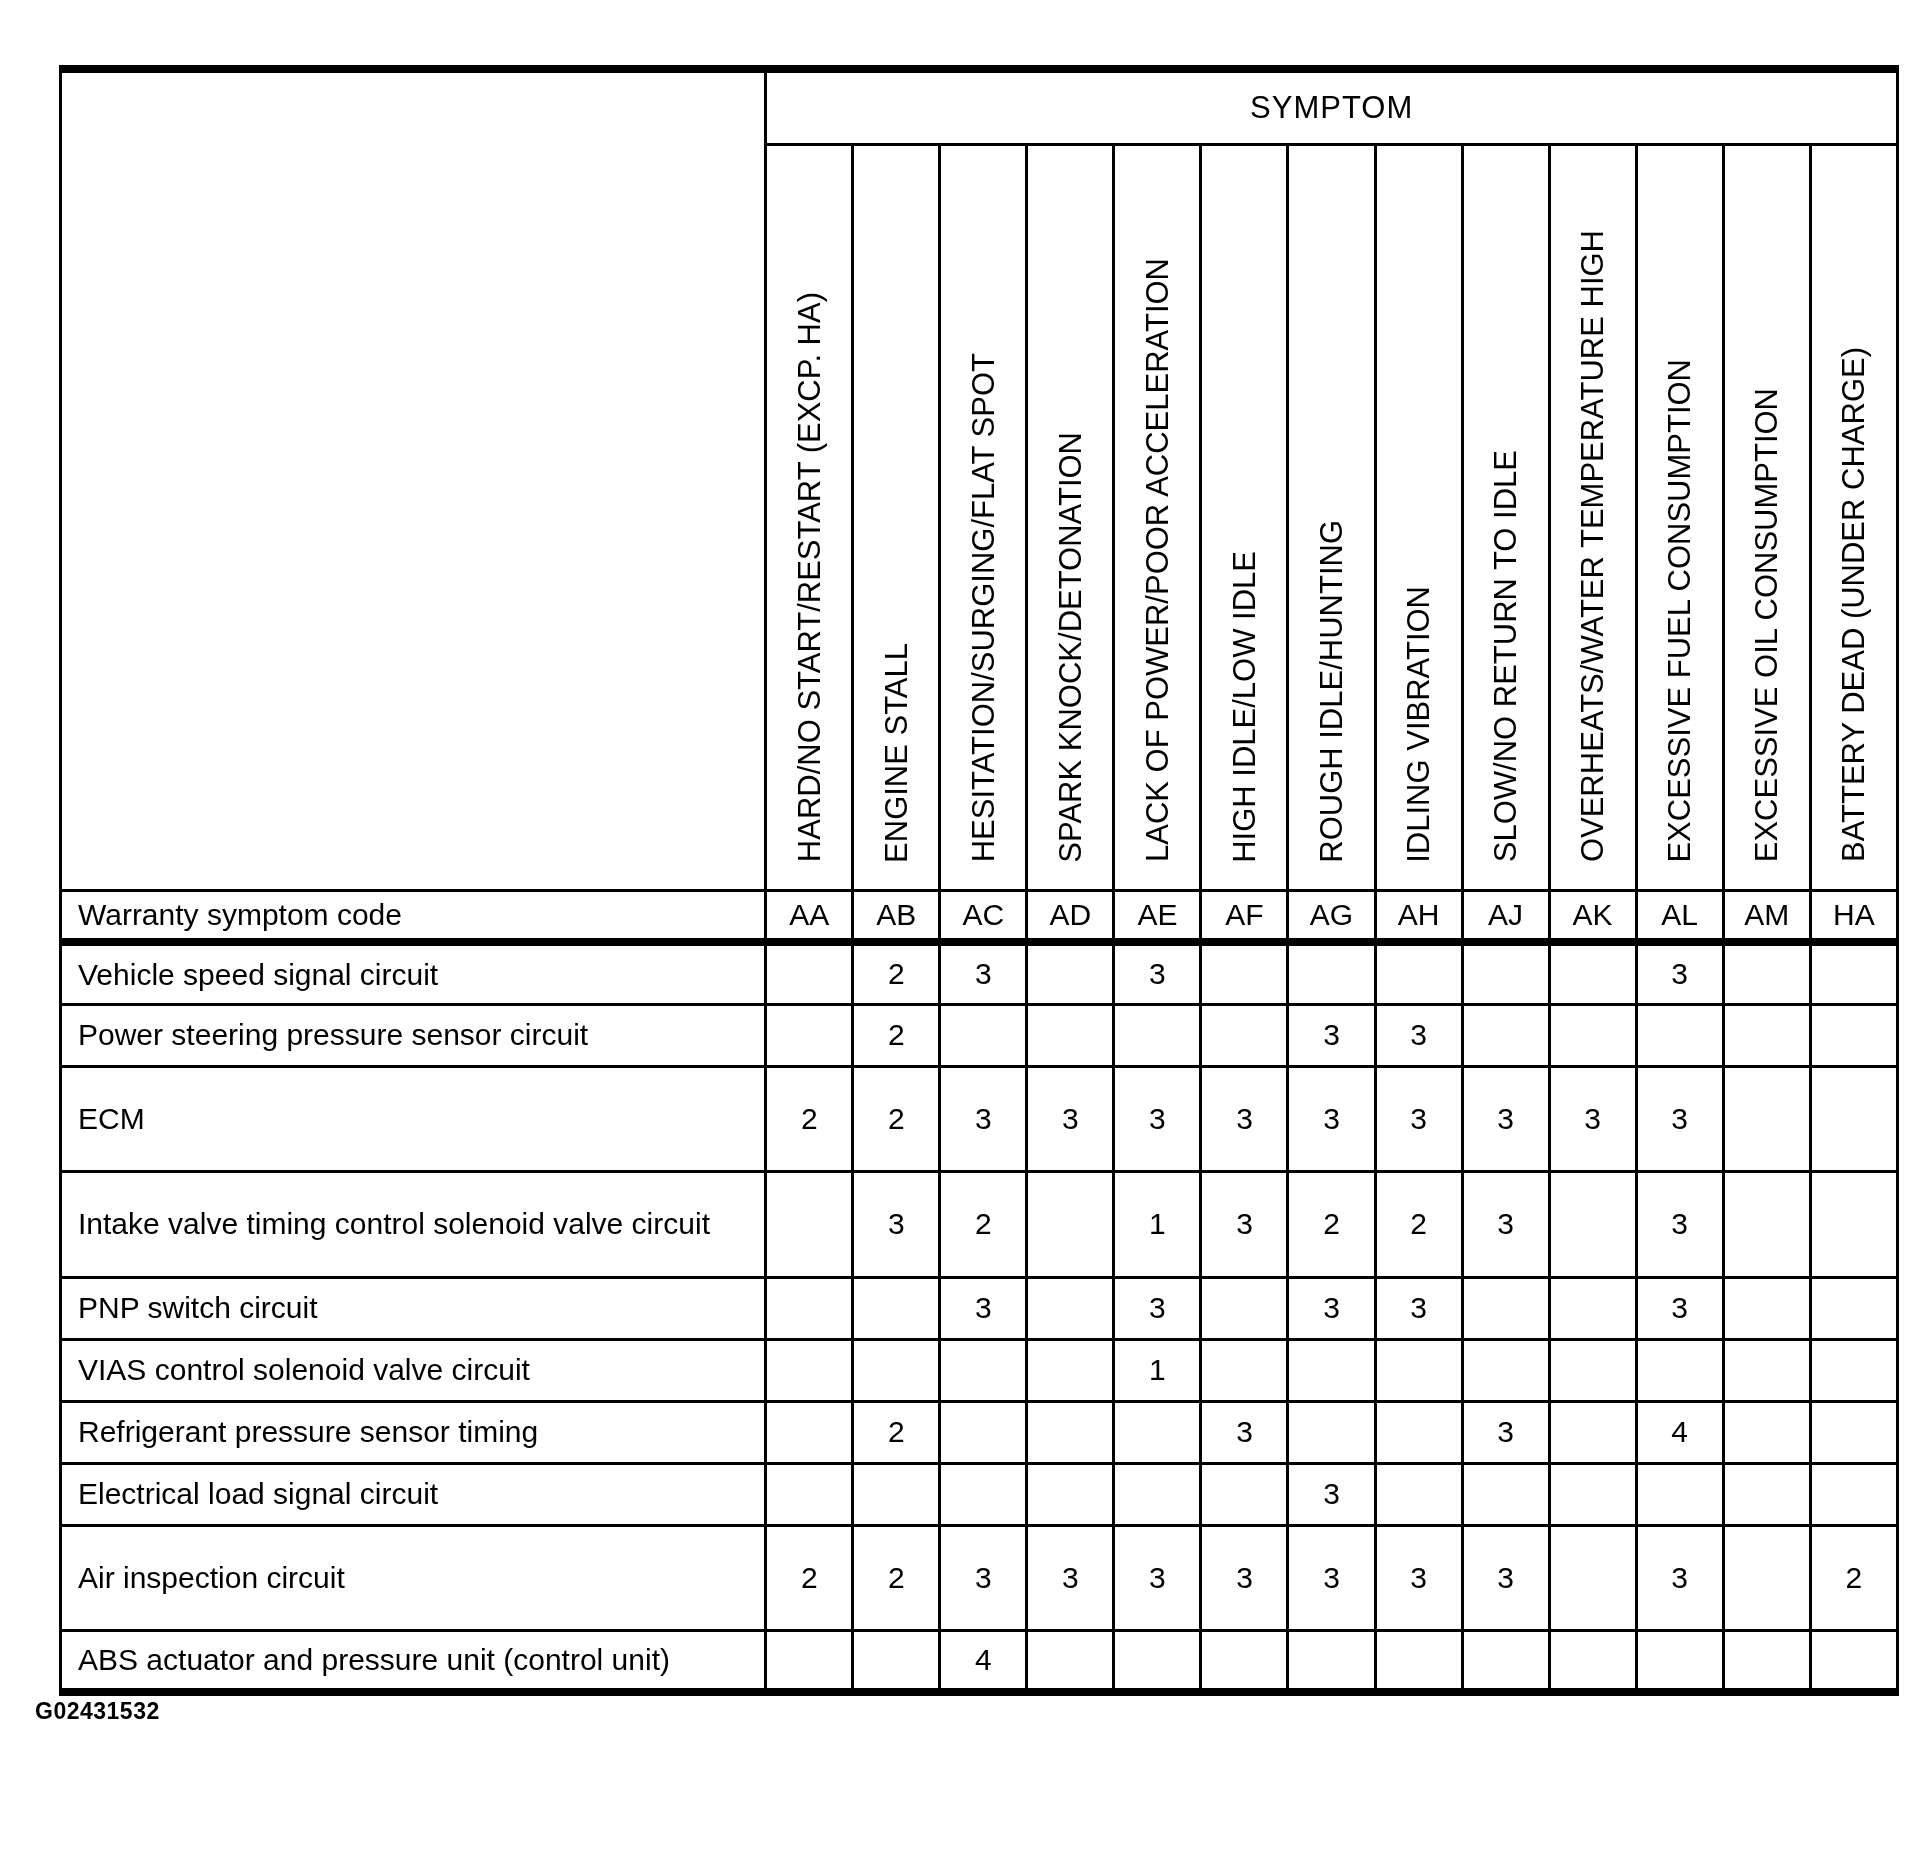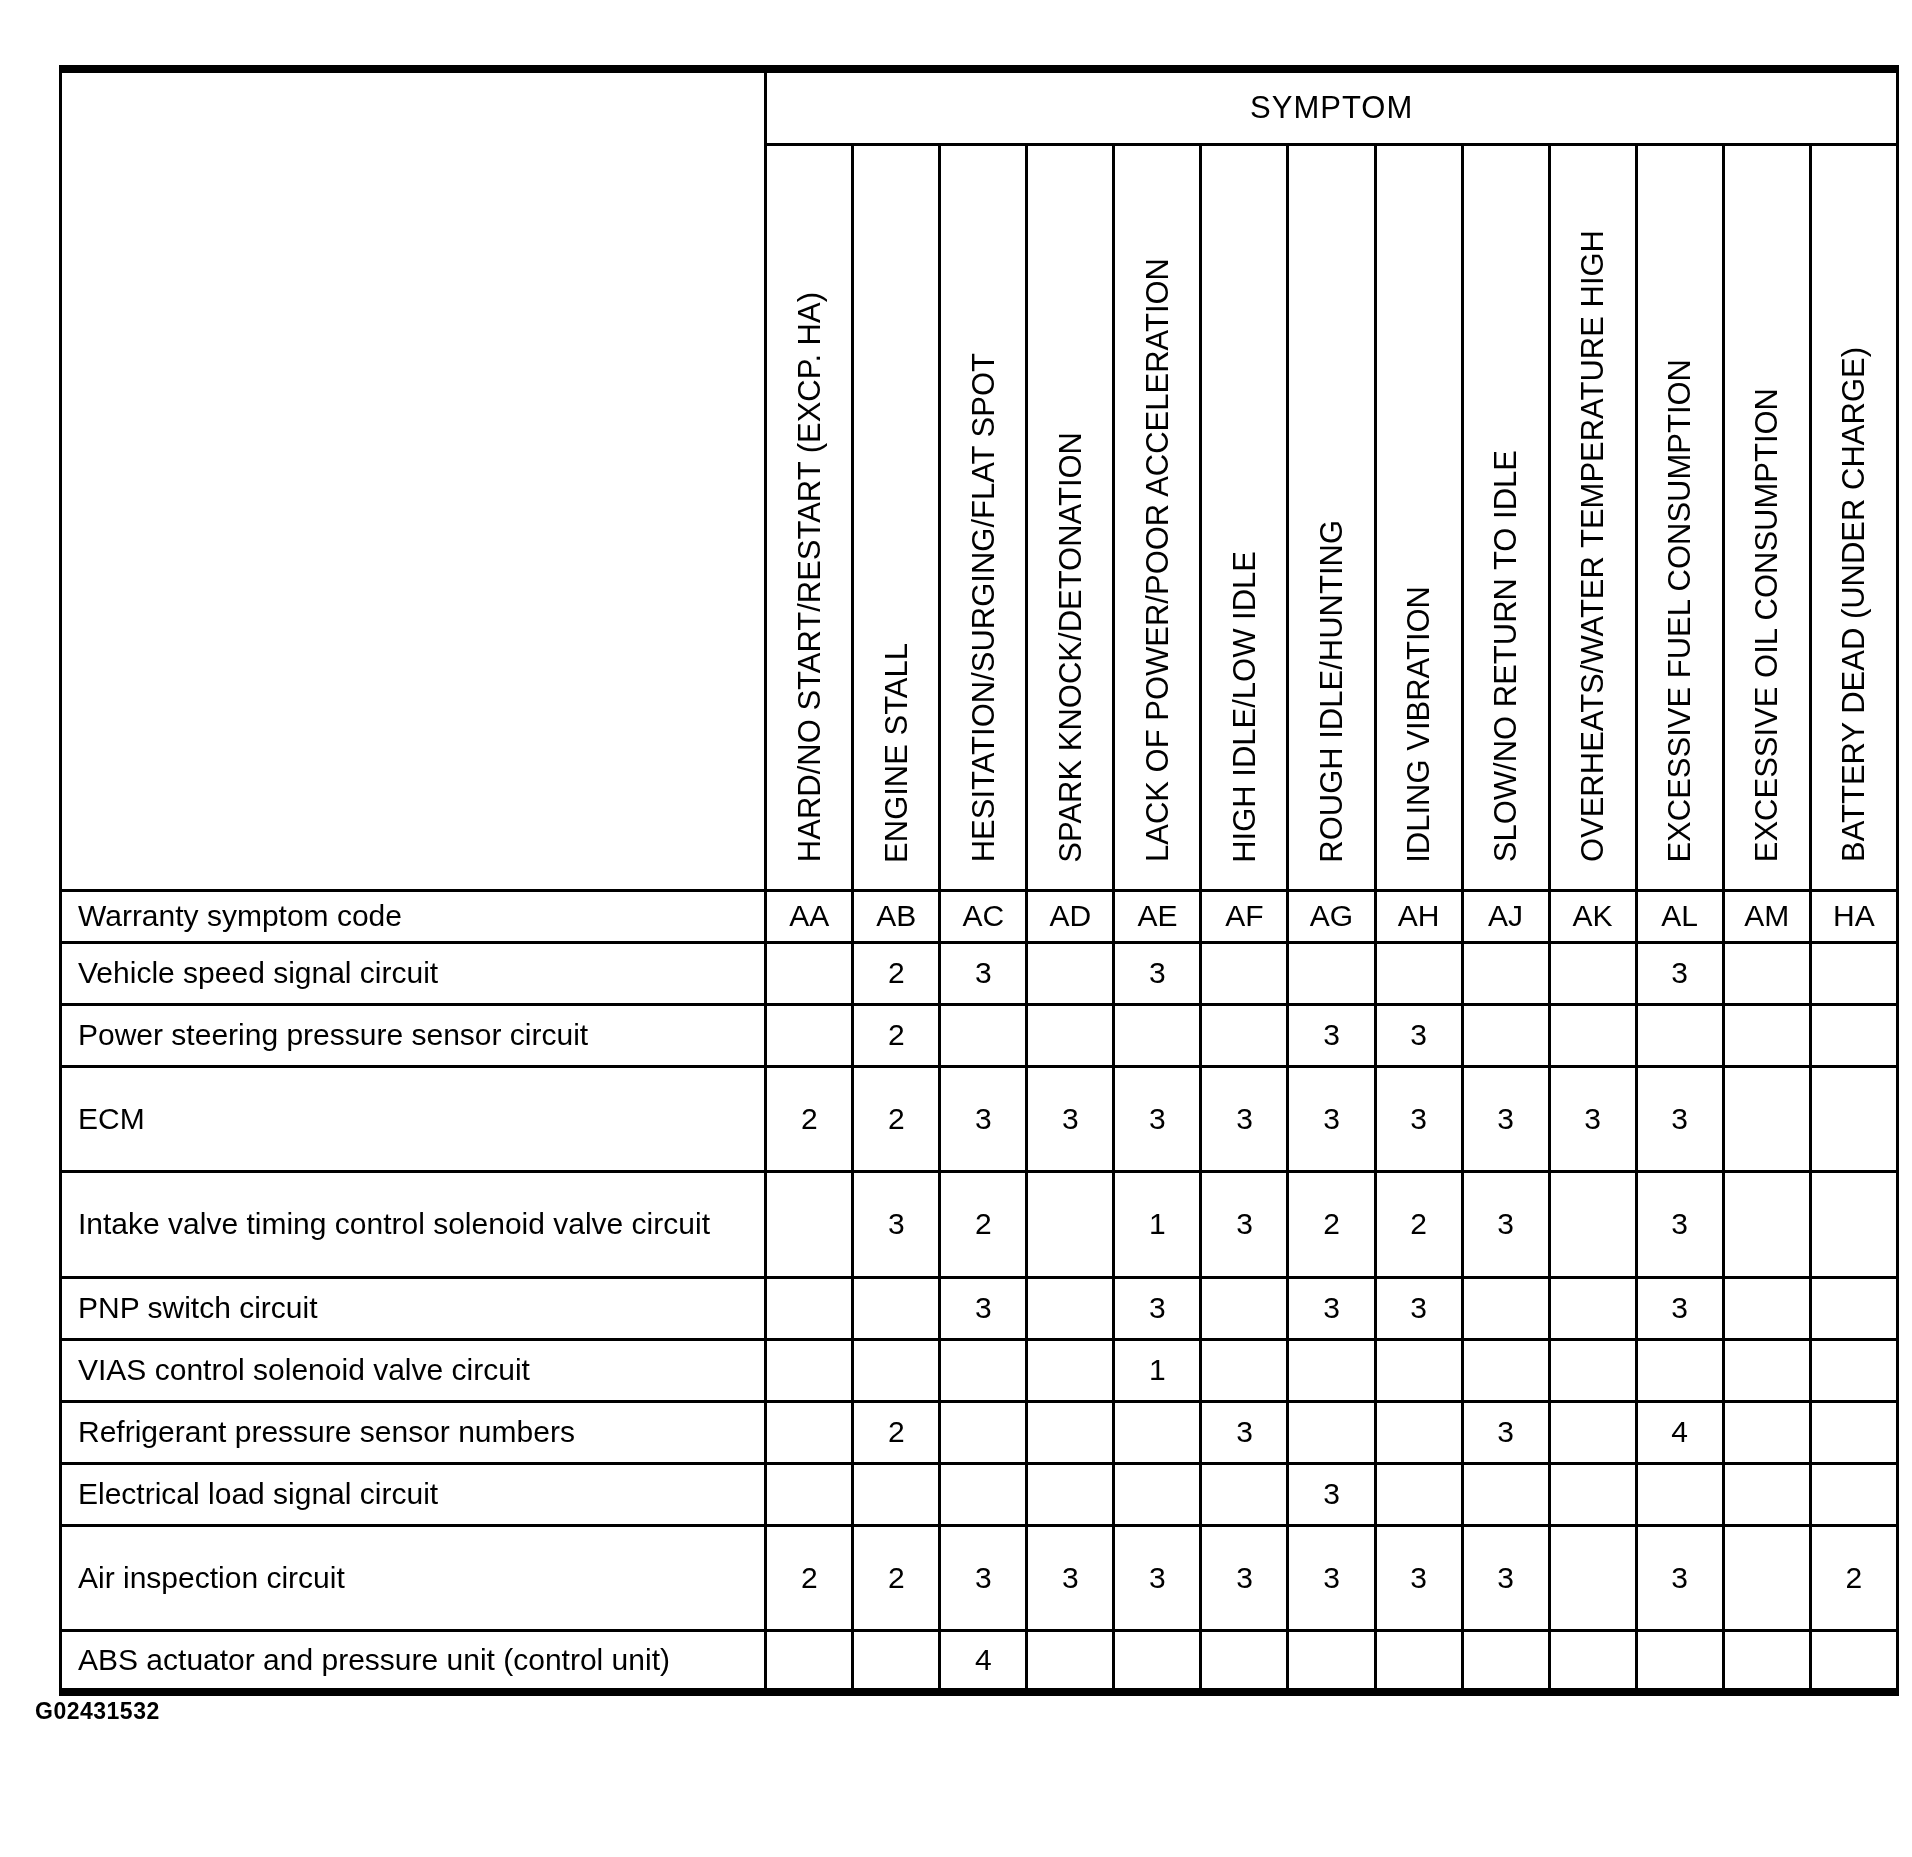--- a/index.html
+++ b/index.html
@@ -25,21 +25,21 @@
     border-right: 3px solid #000;
     margin-left: 24px;
   }
   .tbl td { border: 3px solid #000; overflow: hidden; }
   col.c-label { width: 705px; }
   col.c-sym   { width: 87px; }
 
   tr.r-symptom { height: 75px; }
   tr.r-heads   { height: 746px; }
   tr.r-codes   { height: 52px; }
-  tr.r-codes td { border-bottom: 2px solid #000000; }
+  tr.r-codes td { border-bottom: 8px solid #000000; }
 
   tbody tr { height: 62px; }
   tbody tr:nth-child(3) { height: 105px; padding-left: 36px; }
   tbody tr:nth-child(4) { height: 106px; }
   tbody tr:nth-child(9) { height: 105px; }
 
   td.symhdr {
     text-align: center;
     vertical-align: middle;
     font-size: 31px;
@@ -235,21 +235,21 @@
           <td class="val"></td>
           <td class="val"></td>
           <td class="val"></td>
           <td class="val"></td>
           <td class="val"></td>
           <td class="val"></td>
           <td class="val"></td>
           <td class="val"></td>
         </tr>
         <tr>
-          <td class="rowlabel">Refrigerant pressure sensor numbers</td>
+          <td class="rowlabel">Refrigerant pressure sensor timing</td>
           <td class="val"></td>
           <td class="val">2</td>
           <td class="val"></td>
           <td class="val"></td>
           <td class="val"></td>
           <td class="val">3</td>
           <td class="val"></td>
           <td class="val"></td>
           <td class="val">3</td>
           <td class="val"></td>

